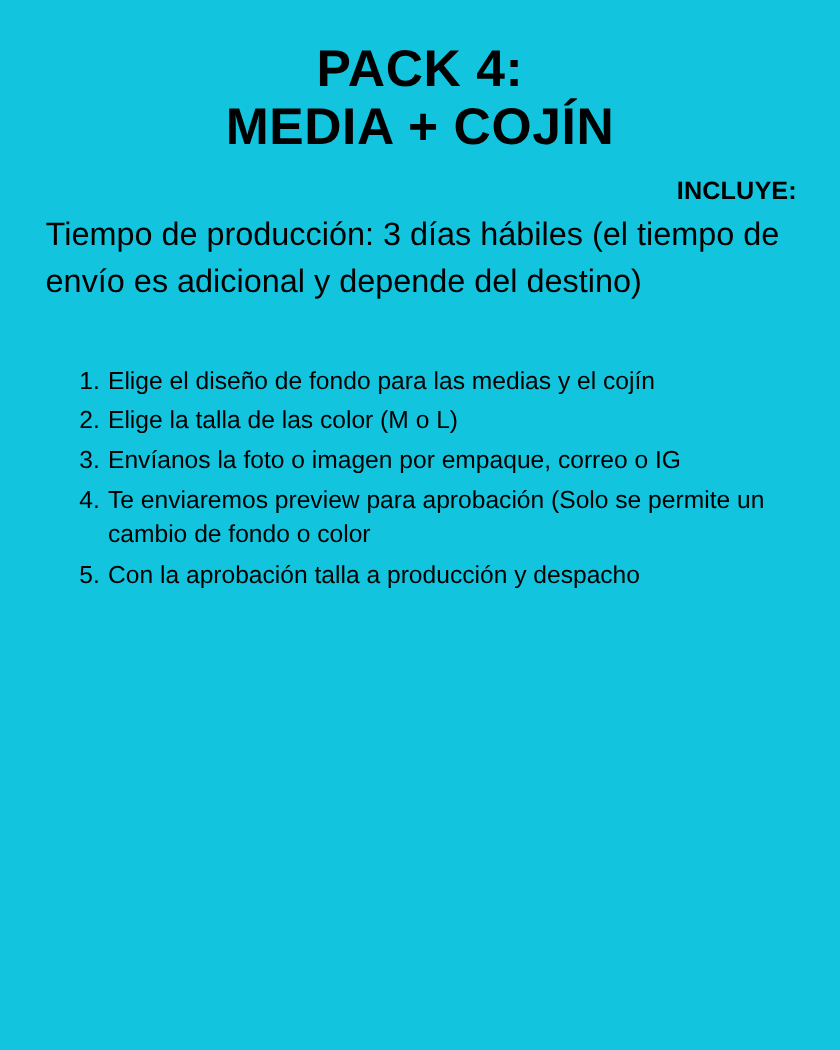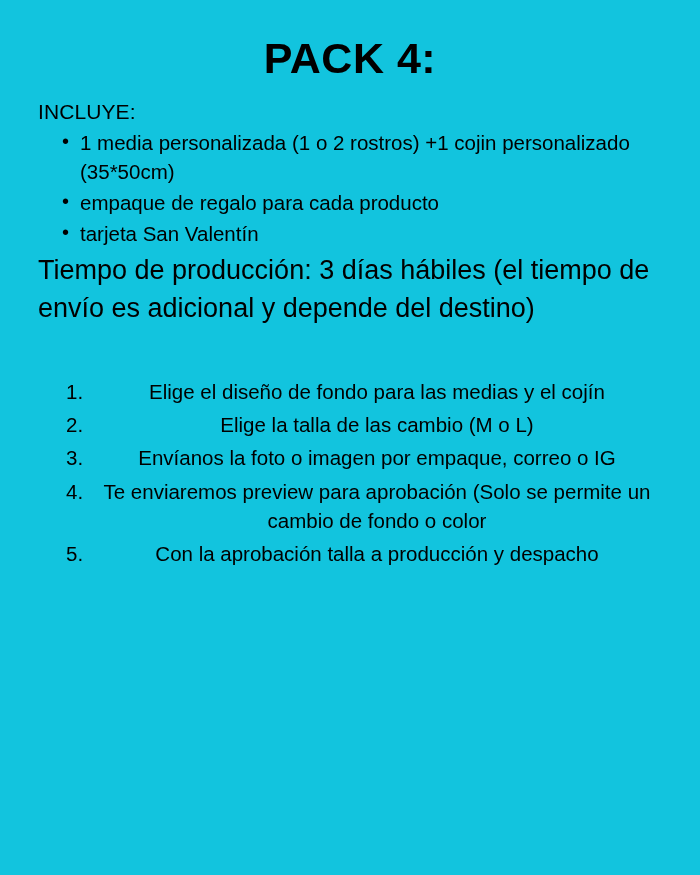--- a/index.html
+++ b/index.html
@@ -27,24 +27,25 @@
     font-size: 43px;
     line-height: 1.12;
     letter-spacing: 0.5px;
     margin: 0 0 18px 0;
   }
   .title .line {
     display: block;
     white-space: nowrap;
   }
   .section-heading {
-    font-weight: normal;
+    font-weight: bold;
     font-size: 21px;
     margin: 0 0 4px 2px;
     letter-spacing: 0.1px;
+    text-align: right;
   }
   ul.bullets {
     list-style: none;
     margin: 0 0 0 0;
     padding: 0;
   }
   ul.bullets > li {
     position: relative;
     padding-left: 44px;
     font-size: 20.5px;
@@ -79,21 +80,20 @@
     font-size: 21px;
     line-height: 1.45;
     padding-left: 2px;
     margin: 0;
   }
   ol.steps {
     list-style: none;
     counter-reset: step;
     margin: 0;
     padding: 0;
-    text-align: center;
   }
   ol.steps > li {
     counter-increment: step;
     position: relative;
     padding-left: 54px;
     font-size: 20.5px;
     line-height: 1.42;
     margin-bottom: 4px;
   }
   ol.steps > li::before {
@@ -105,39 +105,35 @@
     line-height: 1.42;
   }
 </style>
 </head>
 <body style="background: rgb(18, 196, 222); color: rgb(0, 0, 0);">
 
 <div class="page">
 
   <h1 class="title">
     <span class="line">PACK 4:</span>
+    <span class="line">MEDIA + COJÍN</span>
   </h1>
 
   <div class="section-heading">INCLUYE:</div>
 
-  <ul class="bullets">
-    <li>1 media personalizada (1 o 2 rostros)  +1 cojin personalizado (35*50cm)</li>
-    <li>empaque de regalo para cada producto</li>
-    <li>tarjeta San Valentín</li>
-  </ul>
 
   <p class="para tight">Tiempo de producción: 3 días hábiles (el tiempo de envío es adicional y depende del destino)</p>
 
   <div class="gap-lg"></div>
 
 
 
   <div class="gap-md"></div>
 
   <ol class="steps">
     <li>Elige el diseño de fondo para las medias y el cojín</li>
-    <li>Elige la talla de las cambio (M o L)</li>
+    <li>Elige la talla de las color (M o L)</li>
     <li>Envíanos la foto o imagen por empaque, correo o IG</li>
     <li>Te enviaremos preview para aprobación (Solo se permite un cambio de fondo o color</li>
     <li>Con la aprobación talla a producción y despacho</li>
   </ol>
 
 </div>
 
 </body></html>

